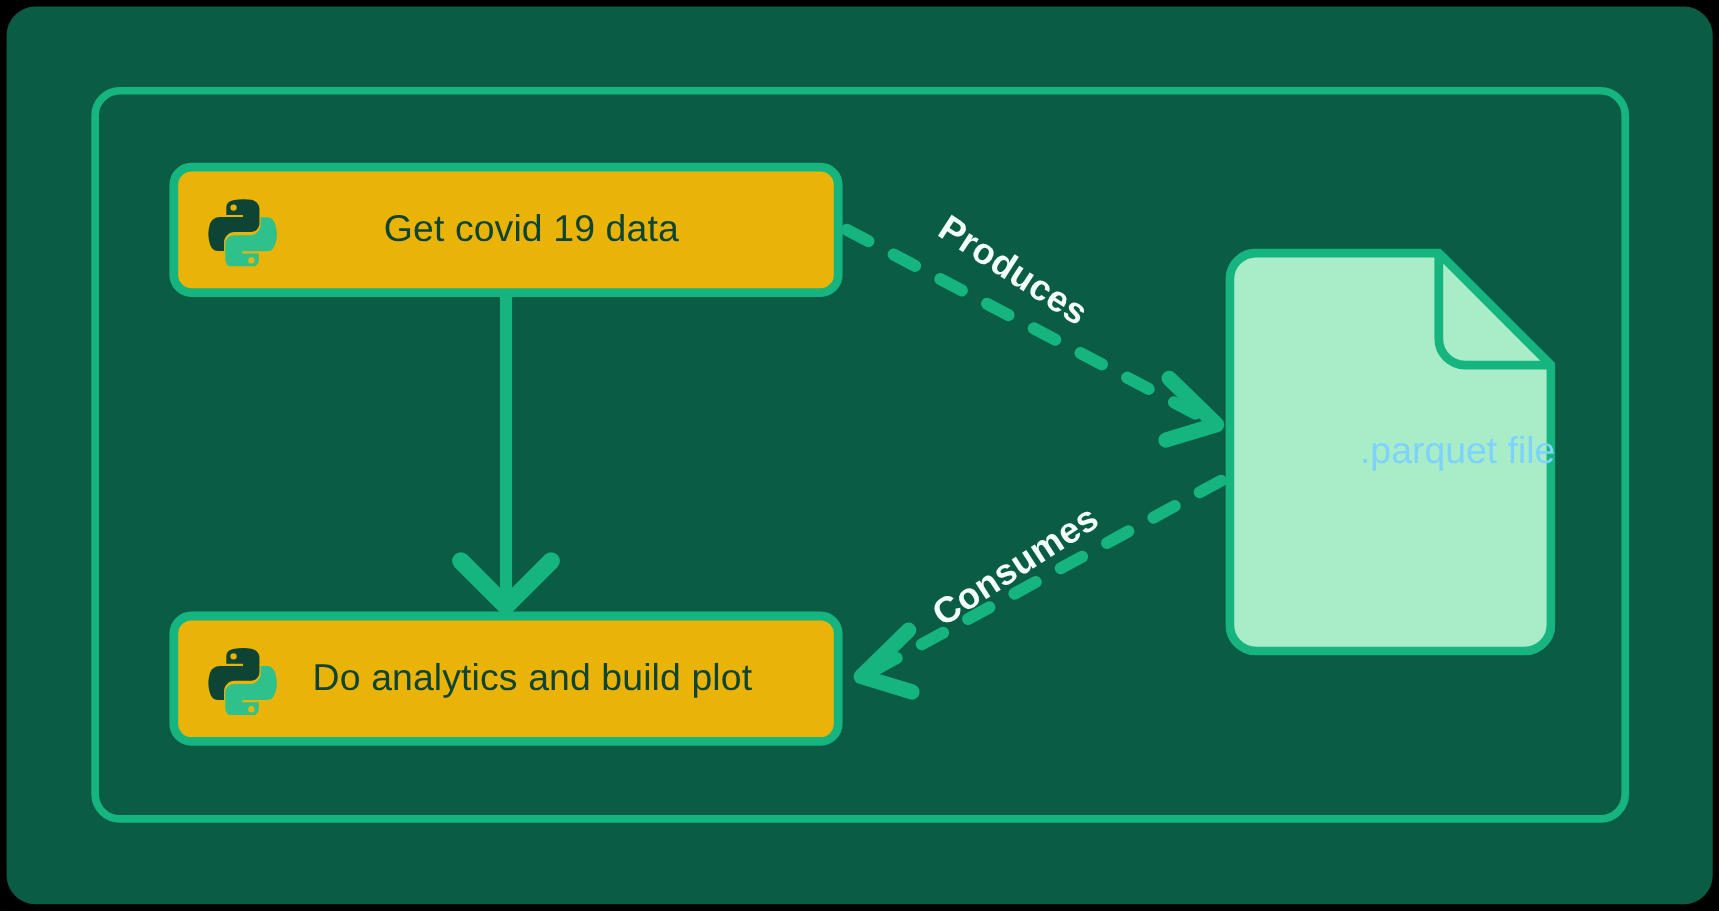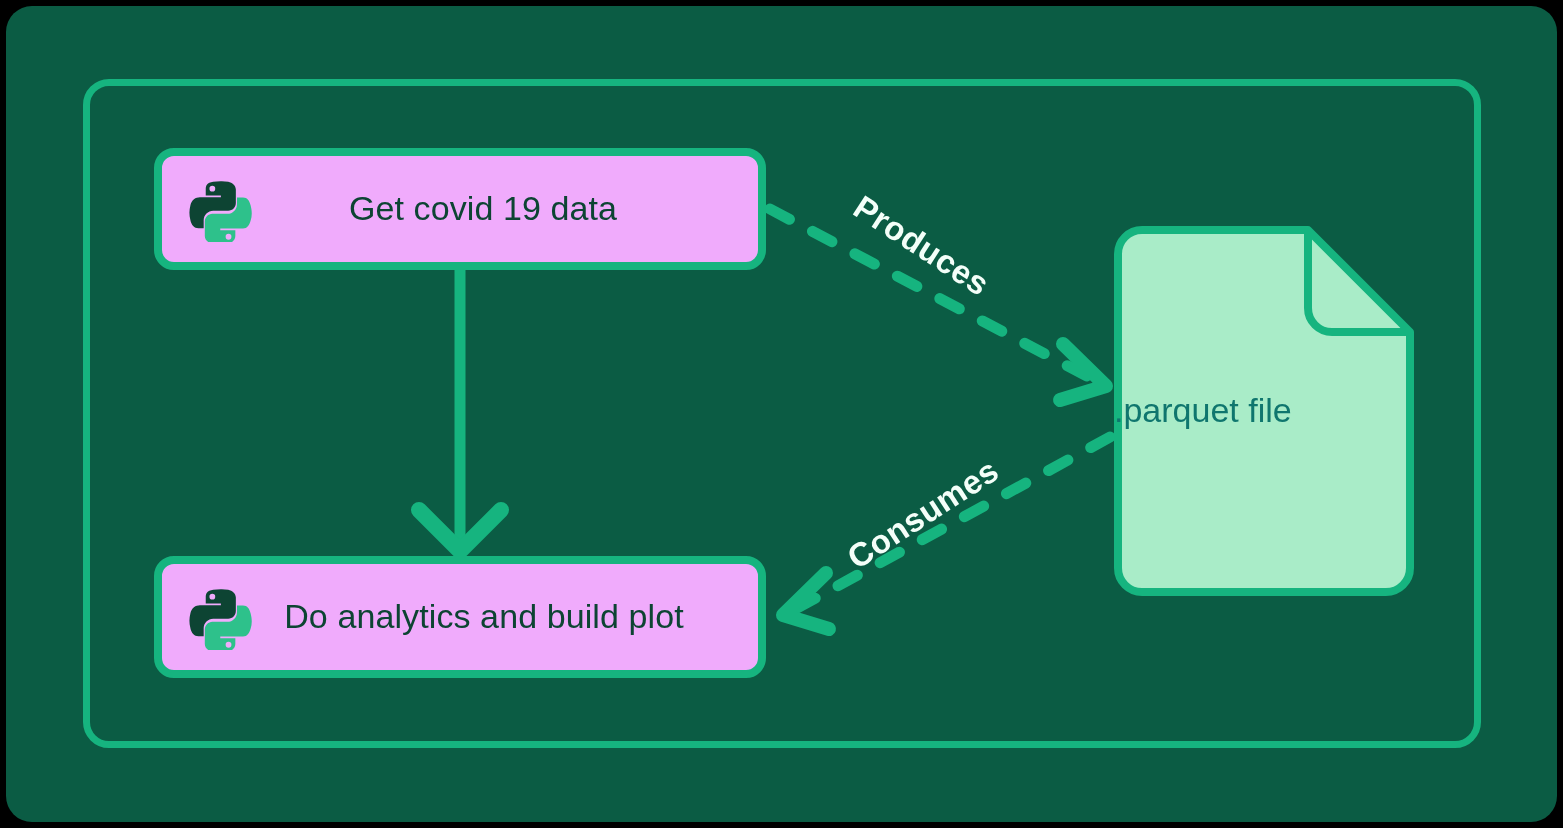--- a/index.html
+++ b/index.html
@@ -53,21 +53,21 @@
     top: 0;
     width: 1563px;
     height: 828px;
     pointer-events: none;
   }
 
   
   .node {
     position: absolute;
     box-sizing: border-box;
-    background: #f0abfc;
+    background: #eab308;
     border: 8px solid #16b47f;
     border-radius: 20px;
     display: flex;
     align-items: center;
   }
   .node .py-icon {
     flex: 0 0 auto;
     margin-left: 26px;
     width: 66px;
     height: 66px;
@@ -115,23 +115,23 @@
     height: 370px;
   }
   #node-file .file-label {
     position: absolute;
     left: 0;
     top: 0;
     width: 300px;
     height: 370px;
     display: flex;
     flex-direction: column;
-    align-items: flex-start;
+    align-items: flex-end;
     justify-content: center;
-    color: #0f766e;
+    color: #7dd3fc;
     font-size: 34px;
     line-height: 1.33;
     text-align: center;
     white-space: pre;
   }
 
   
   .edge-label {
     position: absolute;
     color: #f4fff9;

